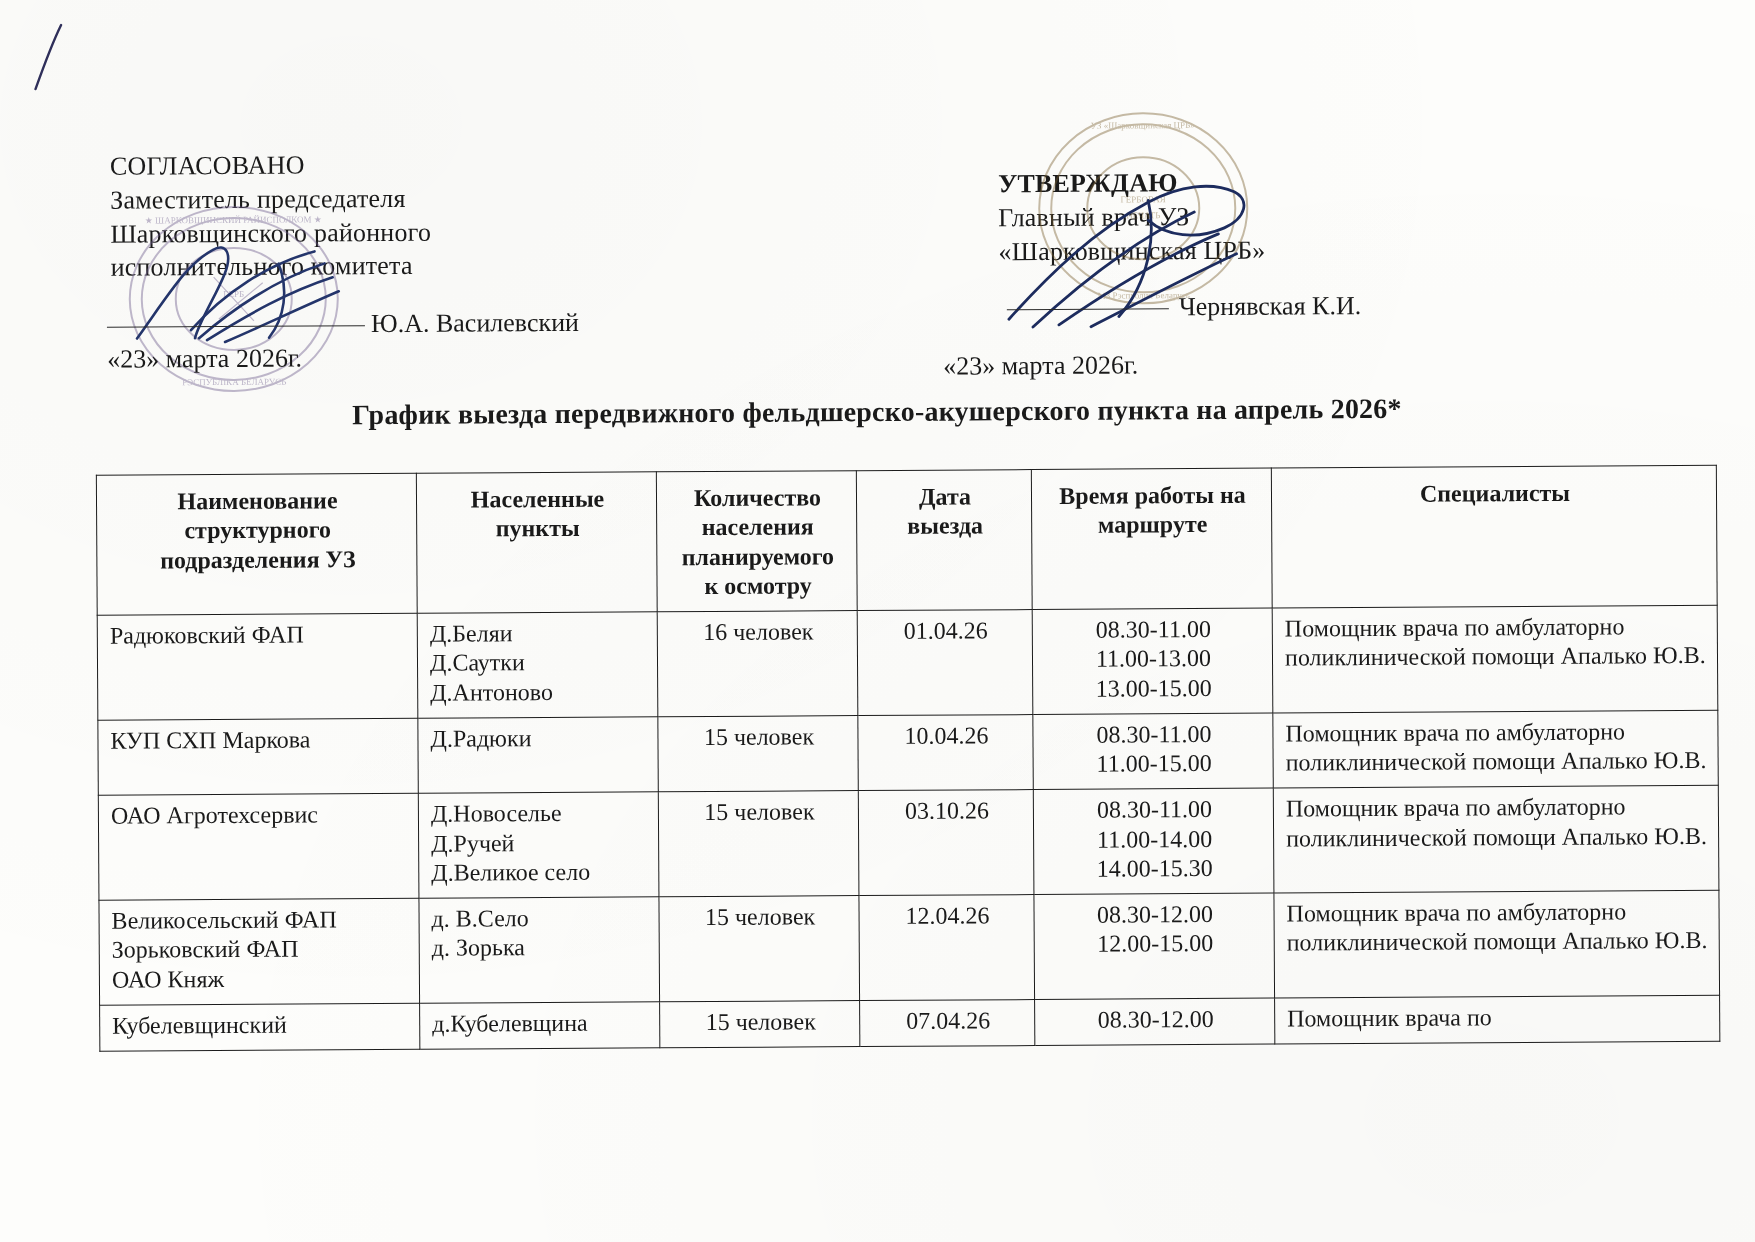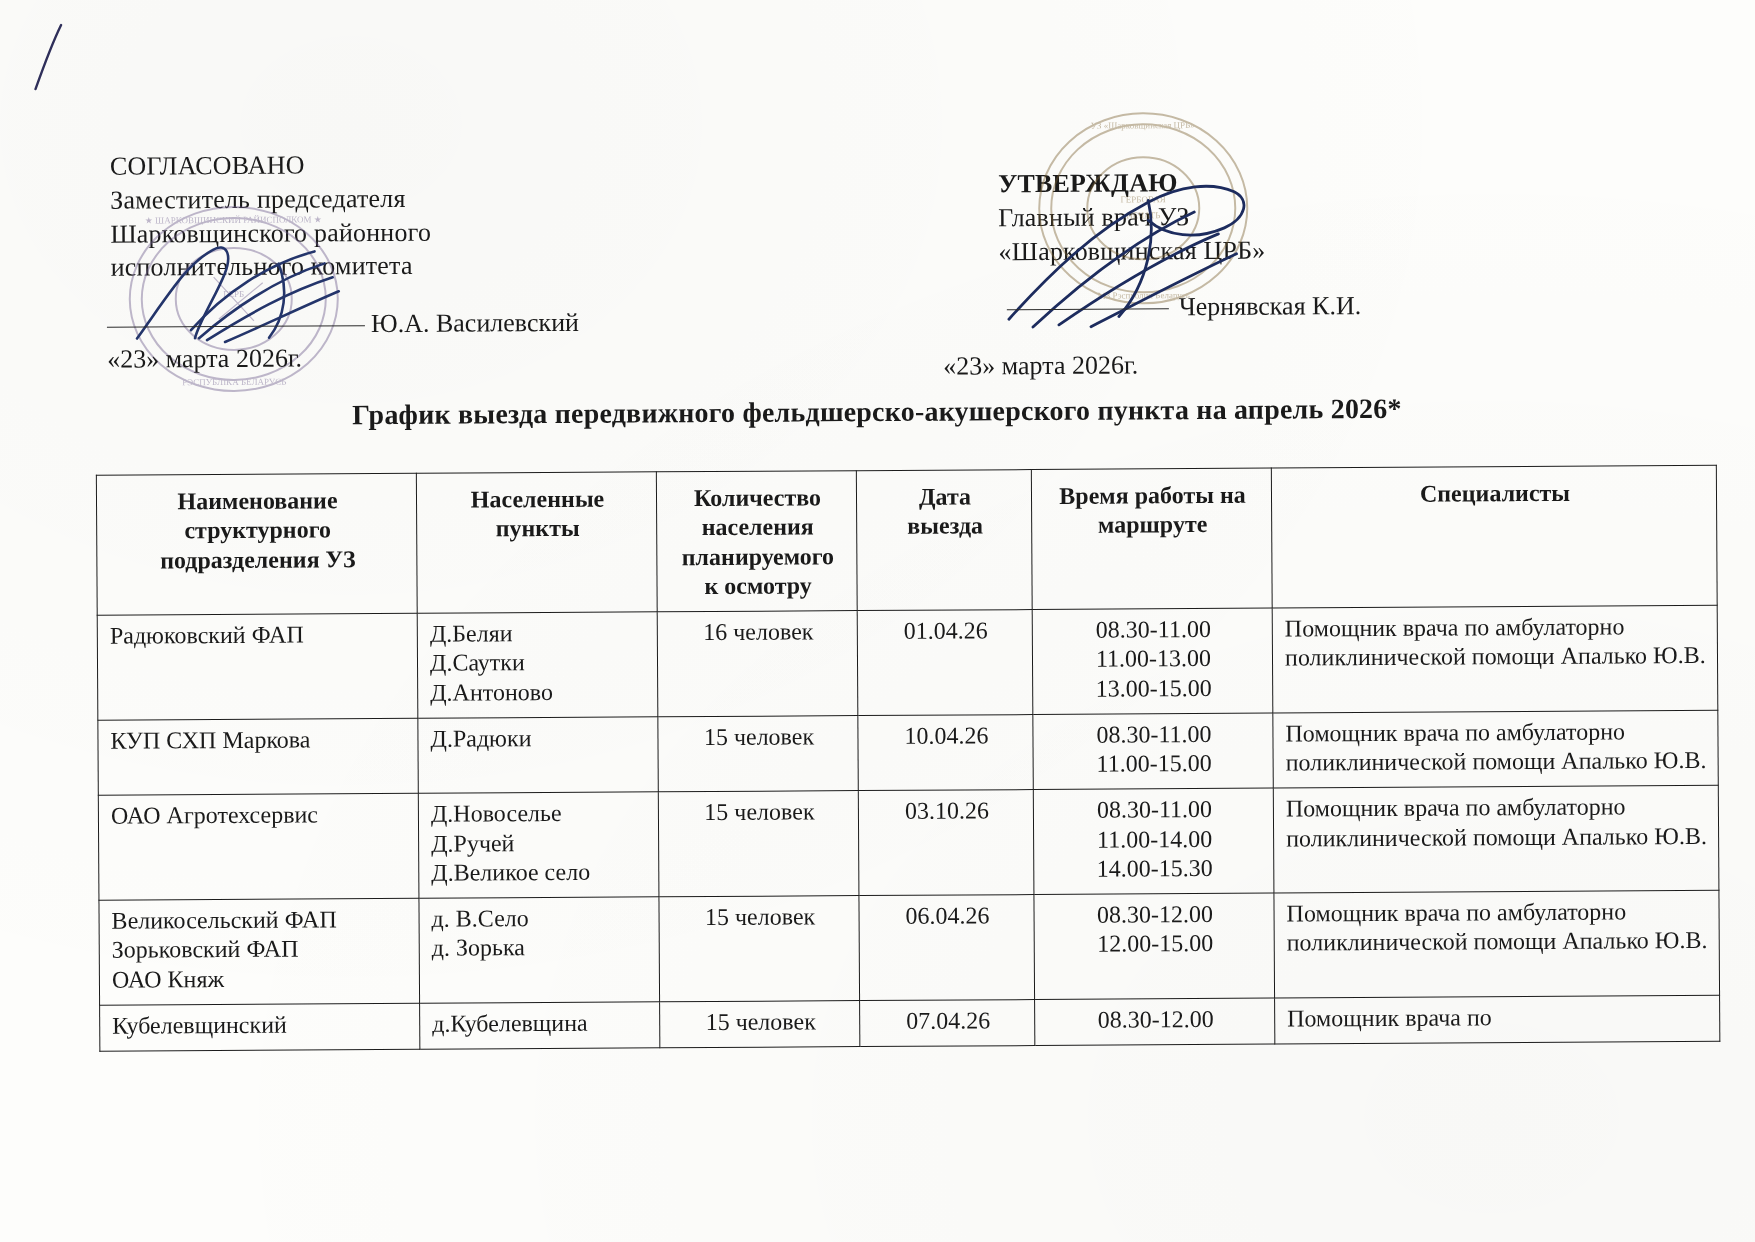--- a/index.html
+++ b/index.html
@@ -347,21 +347,21 @@
             <td class="c-name">
               <span class="line">Великосельский ФАП</span>
               <span class="line">Зорьковский ФАП</span>
               <span class="line">ОАО Княж</span>
             </td>
             <td class="c-places">
               <span class="line">д. В.Село</span>
               <span class="line">д. Зорька</span>
             </td>
             <td class="c-count">15 человек</td>
-            <td class="c-date">06.04.26</td>
+            <td class="c-date">12.04.26</td>
             <td class="c-time">
               <span class="line">08.30-12.00</span>
               <span class="line">12.00-15.00</span>
             </td>
             <td class="c-spec spec">Помощник врача по амбулаторно поликлинической помощи Апалько Ю.В.</td>
           </tr>
 
           <tr>
             <td class="c-name">
               <span class="line">Кубелевщинский</span>

